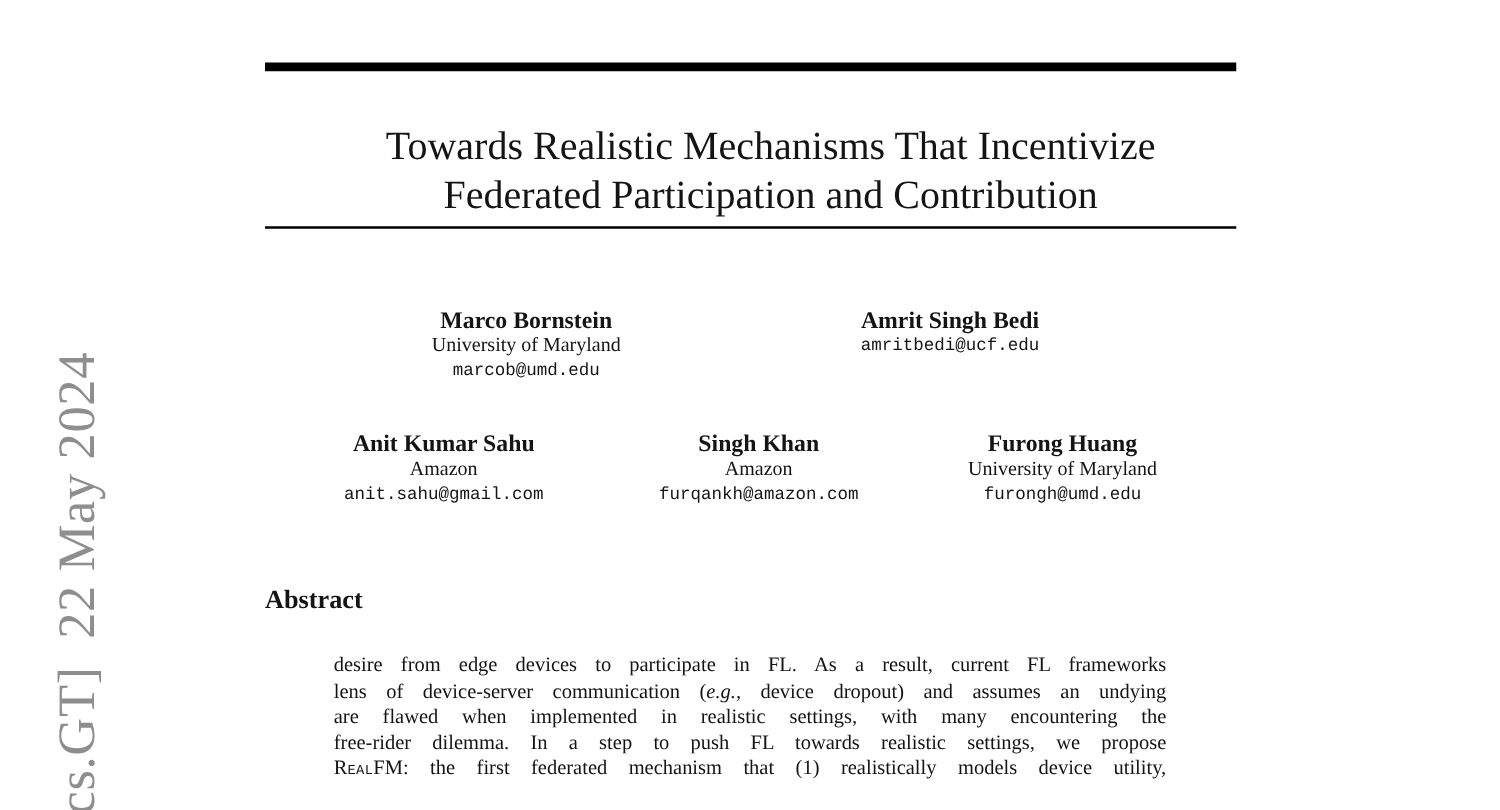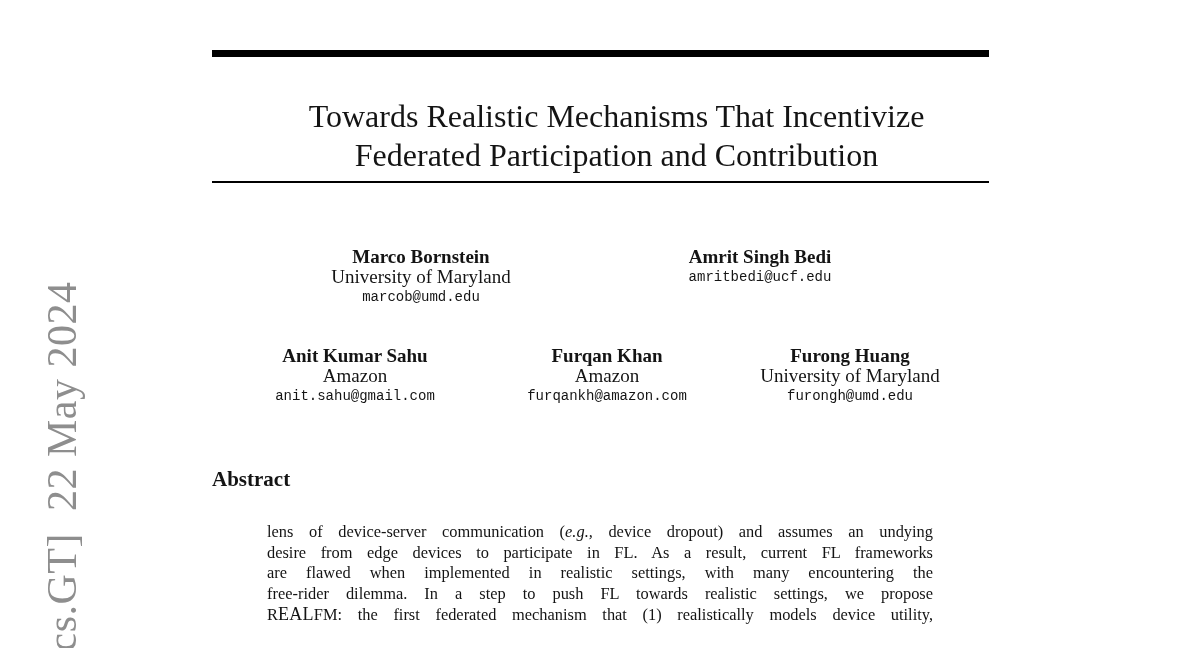--- a/index.html
+++ b/index.html
@@ -51,21 +51,21 @@
     color:var(--text);
   }
   .title-line{display:block;}
 
   
   .author{
     position:absolute;width:280px;
     text-align:center;
   }
   .a-name{font-size:19px;line-height:21px;font-weight:bold;}
-  .a-affil{font-size:19px;line-height:20px;}
+  .a-affil{font-size:16px;line-height:20px;}
   .a-email{
     font-family:"Liberation Mono", monospace;
     font-size:14px;line-height:20px;
   }
   .r1c1{left:281px;top:246px;}
   .r1c2{left:620px;top:246px;}
   .r2c1{left:215px;top:345px;}
   .r2c2{left:467px;top:345px;}
   .r2c3{left:710px;top:345px;}
 
@@ -78,21 +78,21 @@
     position:absolute;left:267px;top:522px;width:666px;
     font-size:16.4px;
   }
   .abs-line{
     line-height:20.6px;
     text-align:justify;
     text-align-last:justify;
     text-justify:inter-word;
   }
   .it{font-style:italic;}
-  .sc-small{font-size:18px;letter-spacing:0.3px;}
+  .sc-small{font-size:11px;letter-spacing:0.3px;font-family:Liberation Mono, monospace;}
 </style>
 </head>
 <body>
 
 <div class="page">
 
   <div class="watermark"><span>[cs.GT]</span><span class="wm-gap"></span><span>22 May 2024</span></div>
 
   <div class="rule-thick"></div>
 
@@ -114,34 +114,34 @@
     <div class="a-email">amritbedi@ucf.edu</div>
   </div>
 
   <div class="author r2c1">
     <div class="a-name">Anit Kumar Sahu</div>
     <div class="a-affil">Amazon</div>
     <div class="a-email">anit.sahu@gmail.com</div>
   </div>
 
   <div class="author r2c2">
-    <div class="a-name">Furqan Khan</div>
+    <div class="a-name">Singh Khan</div>
     <div class="a-affil">Amazon</div>
     <div class="a-email">furqankh@amazon.com</div>
   </div>
 
   <div class="author r2c3">
     <div class="a-name">Furong Huang</div>
     <div class="a-affil">University of Maryland</div>
     <div class="a-email">furongh@umd.edu</div>
   </div>
 
   <h2 class="abstract-heading">Abstract</h2>
 
   <div class="abstract-body">
+    <div class="abs-line">desire from edge devices to participate in FL. As a result, current FL frameworks</div>
     <div class="abs-line"><span>lens of device-server communication (</span><span class="it">e.g.,</span><span> device dropout) and assumes an undying</span></div>
-    <div class="abs-line">desire from edge devices to participate in FL. As a result, current FL frameworks</div>
     <div class="abs-line">are flawed when implemented in realistic settings, with many encountering the</div>
     <div class="abs-line">free-rider dilemma. In a step to push FL towards realistic settings, we propose</div>
     <div class="abs-line"><span>R</span><span class="sc-small">EAL</span><span>FM</span><span>: the first federated mechanism that (1) realistically models device utility,</span></div>
   </div>
 
 </div>
 
 </body></html>

